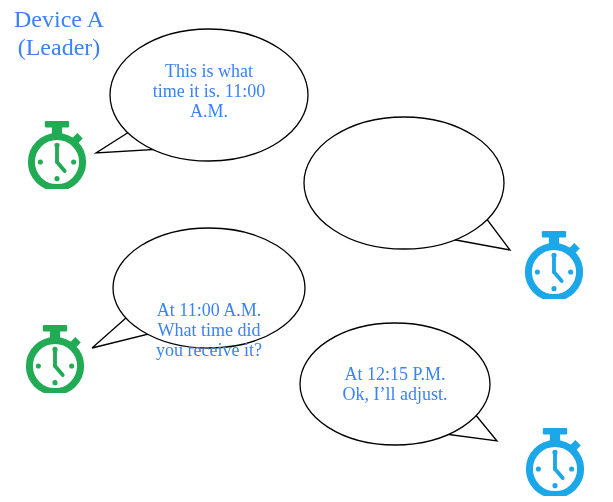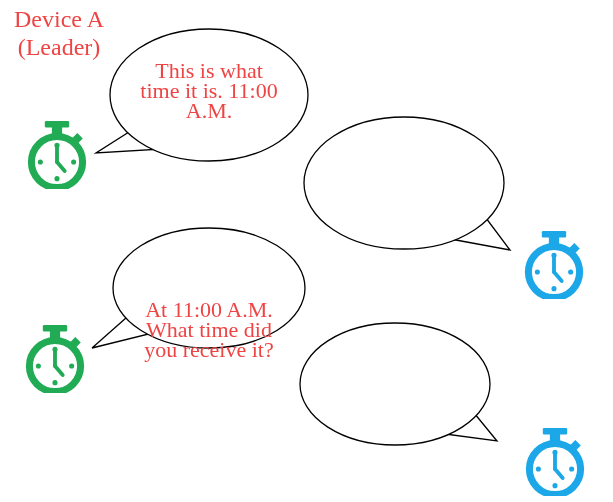--- a/index.html
+++ b/index.html
@@ -2,37 +2,37 @@
 <html style="--leader: #21AB55; --follower: #1BA7E8; --outline: #000000;"><head>
 <meta charset="utf-8">
 <style>
   html, body { margin: 0; padding: 0; background: #ffffff; }
   .canvas {
     position: relative;
     width: 613px;
     height: 502px;
     background: #ffffff;
     font-family: "Liberation Serif", serif;
-    color: #ef4444;
+    color: #3b82f6;
     overflow: hidden;
   }
   .layer { position: absolute; left: 0; top: 0; }
   .hdr {
     position: absolute;
     text-align: center;
     font-size: 24px;
     line-height: 28px;
     white-space: pre-line;
   }
   .hdr-a { left: 0px;   top: 5px; width: 118px; }
   .hdr-b { left: 493px; top: 5px; width: 118px; }
   .bt {
     position: absolute;
     text-align: center;
-    font-size: 22px;
+    font-size: 18px;
     line-height: 20px;
     white-space: pre-line;
   }
   .bt1 { left: 134px; top: 61px;  width: 150px; }
   .bt2 { left: 324px; top: 131px; width: 160px; }
   .bt3 { left: 134px; top: 252px; width: 150px; margin-top: 48px; }
   .bt4 { left: 310px; top: 364px; width: 170px; }
   .bubble-fill   { fill: #ffffff; stroke: var(--outline, #000); stroke-width: 1.3px; }
   .sw { position: absolute; width: 64px; height: 68px; }
   .sw-green { color: var(--leader, #21AB55); }
@@ -87,20 +87,22 @@
       </symbol>
     </defs>
   </svg>
 
   <div class="bt bt1">This is what
 time it is. 11:00
 A.M.</div>
   <div class="bt bt3">At 11:00 A.M.
 What time did
 you receive it?</div>
+  <div class="bt bt4">At 12:15 P.M.
+Ok, I’ll adjust.</div>
 
   <svg class="sw sw-green sw-g1" viewBox="0 0 100 106">
       <use href="#stopwatch"></use>
     </svg>
   <svg class="sw sw-green sw-g2" viewBox="0 0 100 106">
       <use href="#stopwatch"></use>
     </svg>
   <svg class="sw sw-blue sw-b1" viewBox="0 0 100 106">
       <use href="#stopwatch"></use>
     </svg>

